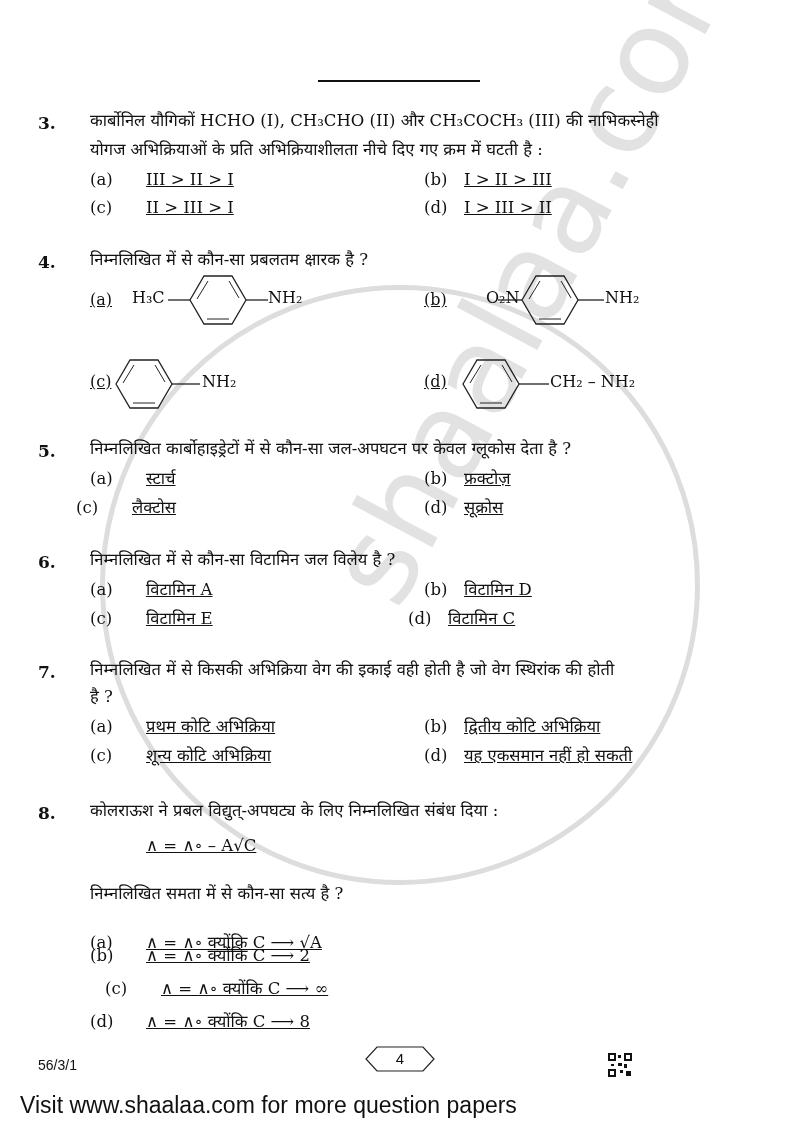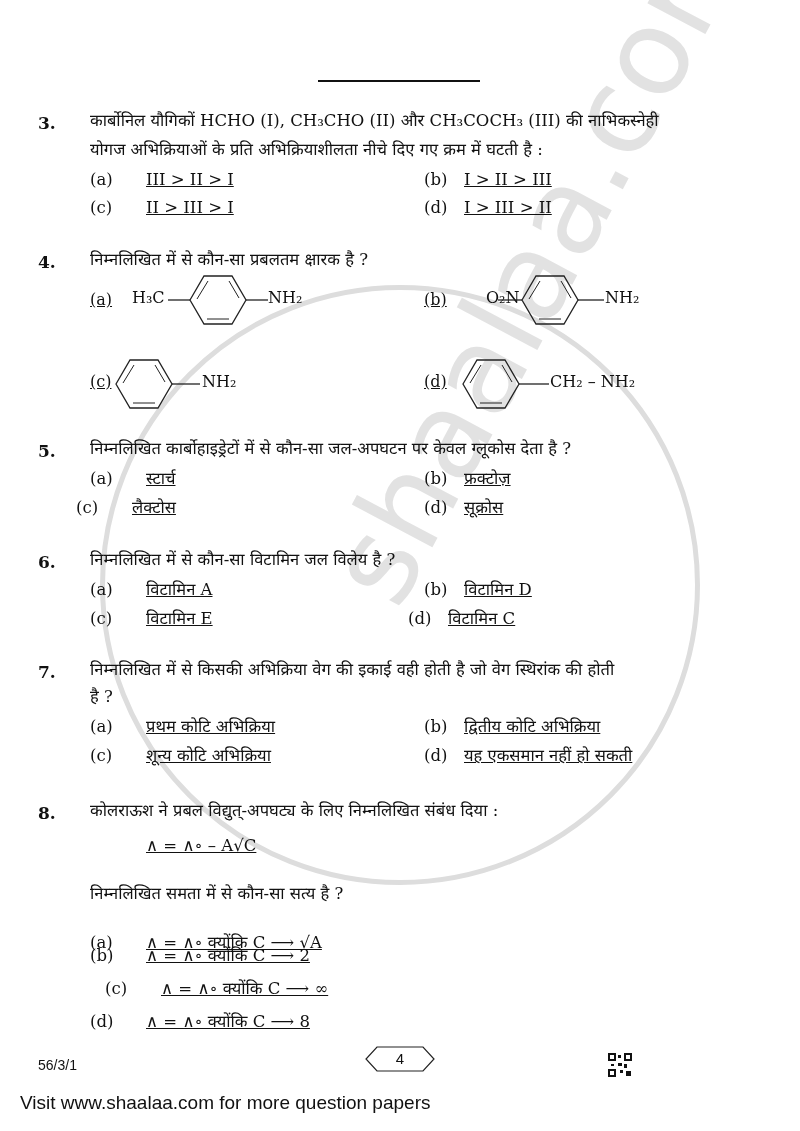--- a/index.html
+++ b/index.html
@@ -11,21 +11,21 @@
   .qtext { font-size:16.5px; line-height:28px;text-align:right; }
   .opt { font-size:16.5px; white-space:nowrap;text-decoration:underline; }
   .opt .lbl { display:inline-block; width:56px; }
   .optR .lbl { display:inline-block; width:40px; }
   .watermark { left:100px; top:285px; width:600px; height:600px; border:5px solid #ddd;
                border-radius:50%; box-sizing:border-box; }
   .wmtext { left:300px; top:560px; font-family:"DejaVu Sans", sans-serif; font-size:120px;
             color:#e2e2e2; transform:rotate(-62deg); transform-origin:left top; white-space:nowrap; }
   .footer-code { left:38px; top:1057px; font-family:"Liberation Sans", sans-serif; font-size:14px; }
   .pagebox { left:365px; top:1046px; width:70px; height:26px; }
-  .visit { left:20px; top:1092px; font-family:"Liberation Sans", sans-serif; font-size:19px; }
+  .visit { left:20px; top:1092px; font-family:"Liberation Sans", sans-serif; font-size:23px; }
   .qr { left:608px; top:1053px; width:24px; height:24px; }
   .ring { fill:none; stroke:#222; stroke-width:1.3; }
   .chem { font-size:16px; }
 </style>
 </head>
 <body>
 
 <div class="abs watermark"></div>
 <div class="abs wmtext">shaalaa.com</div>
 

